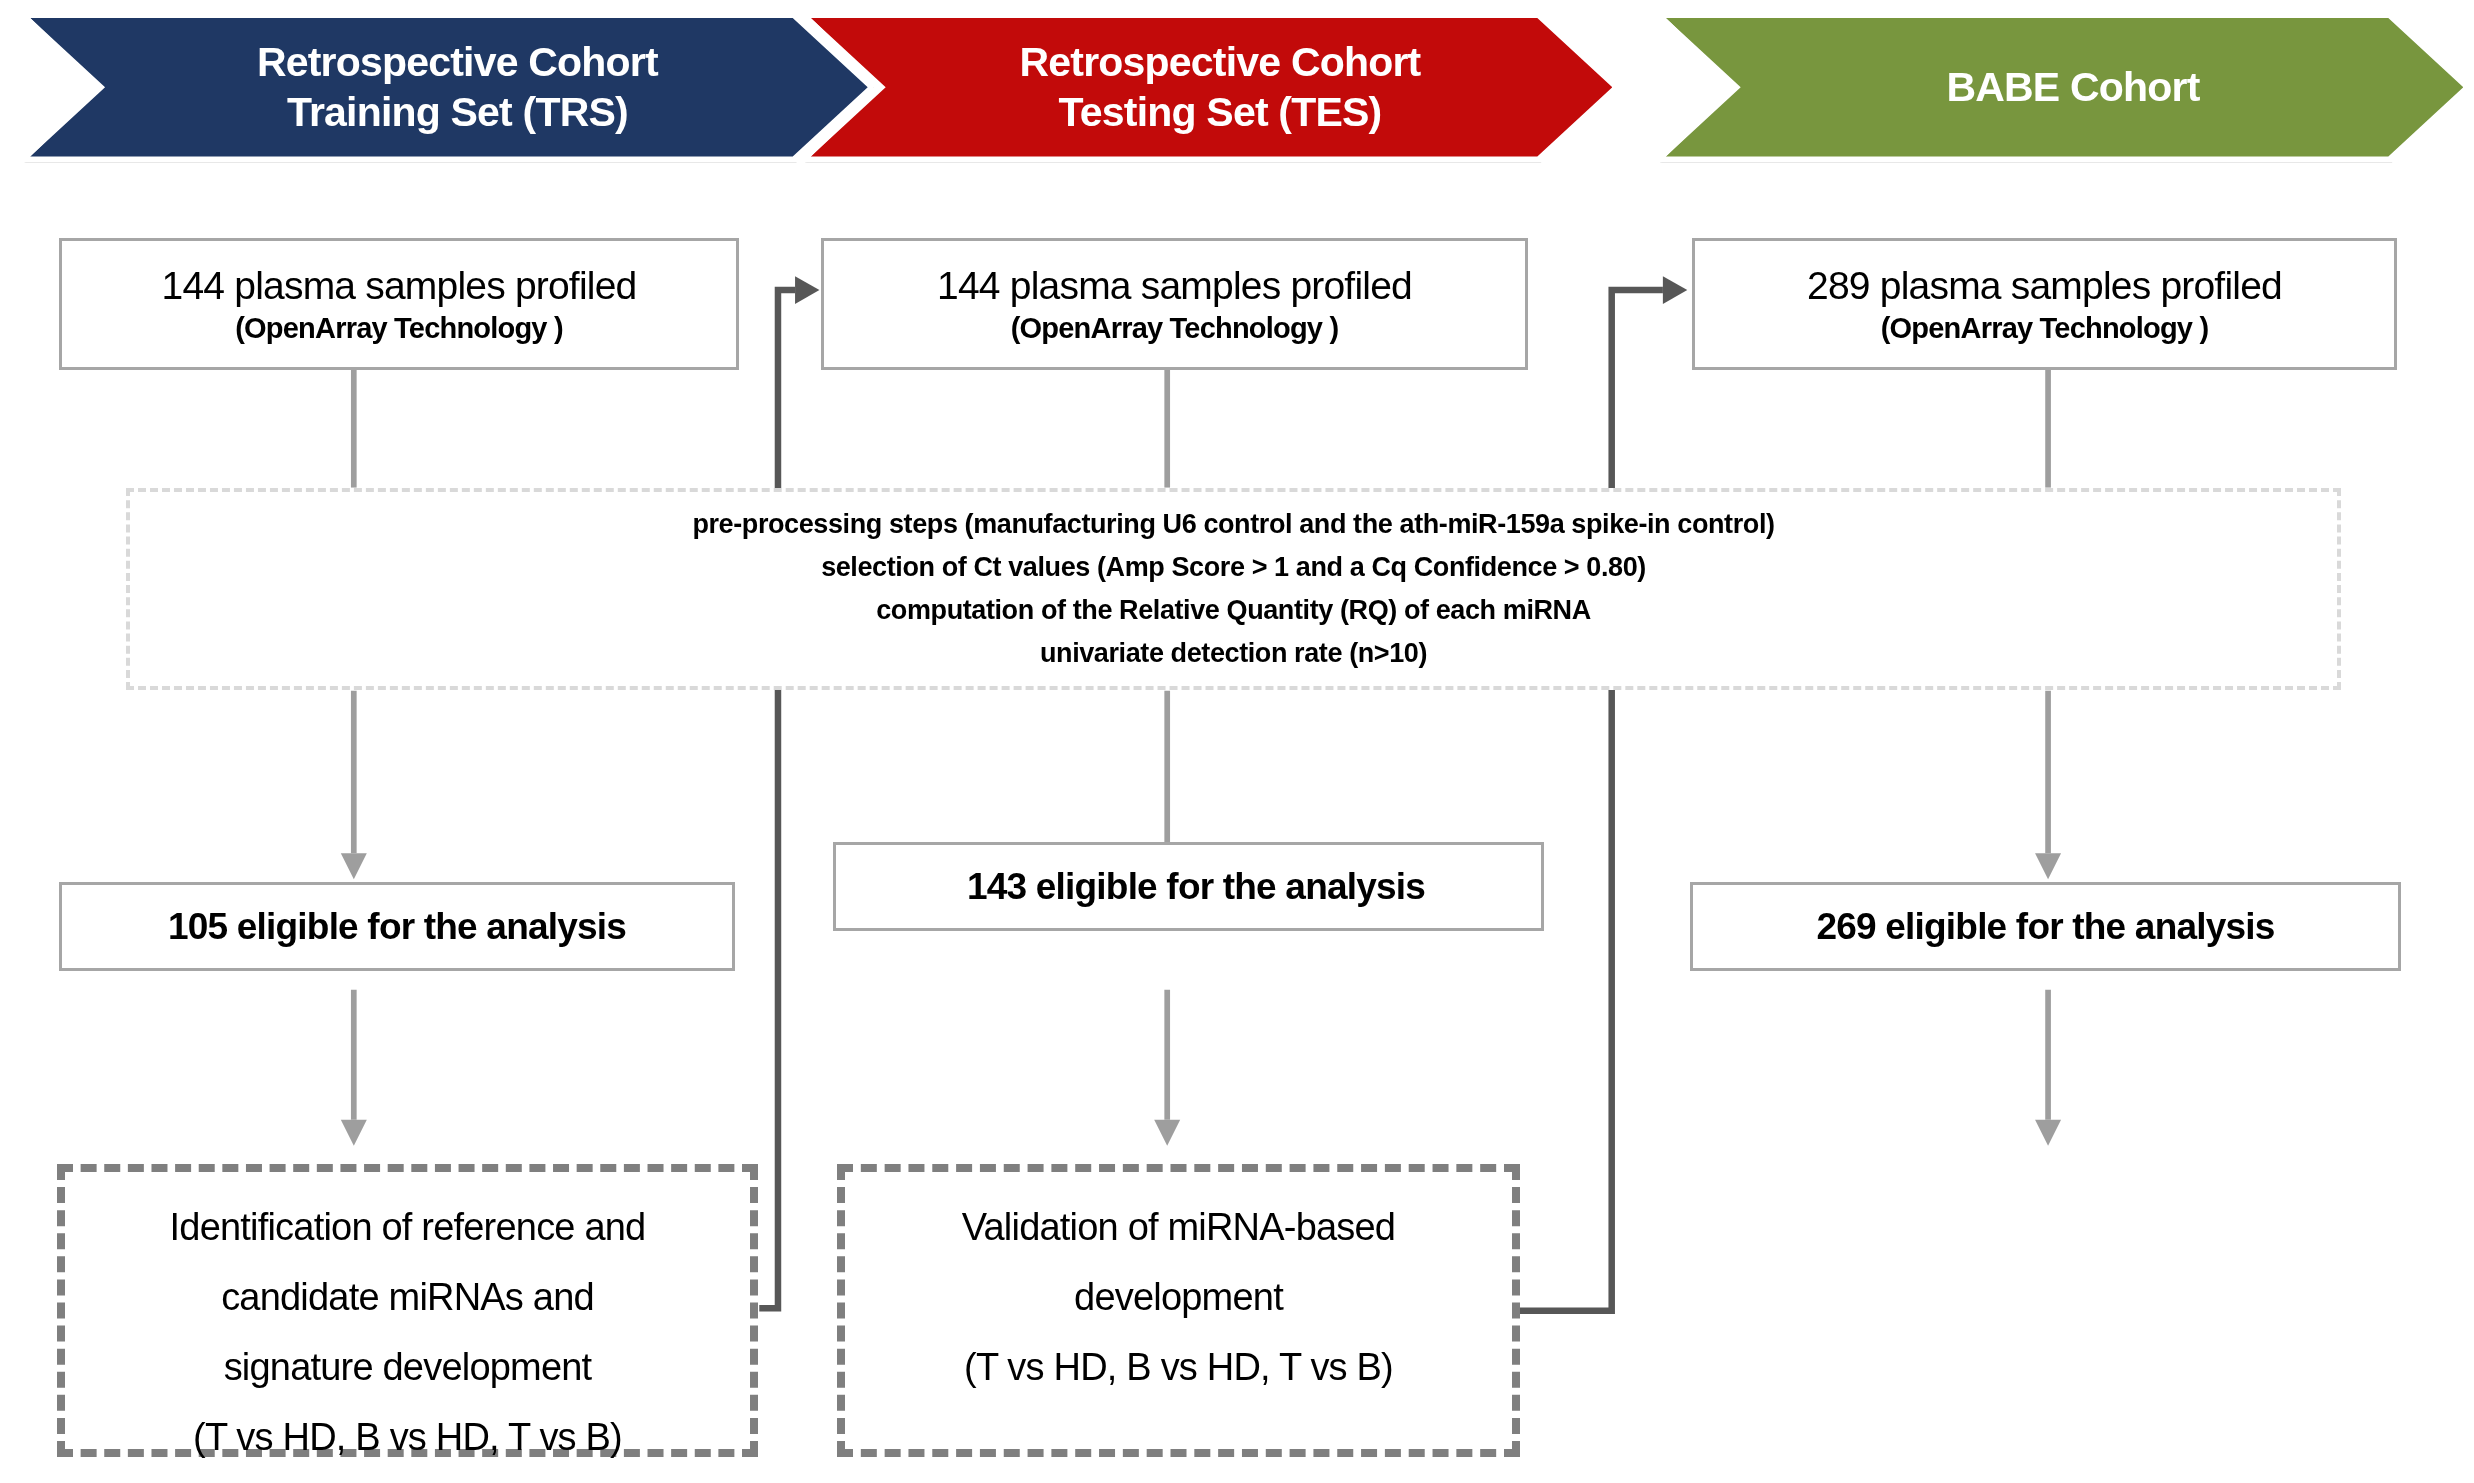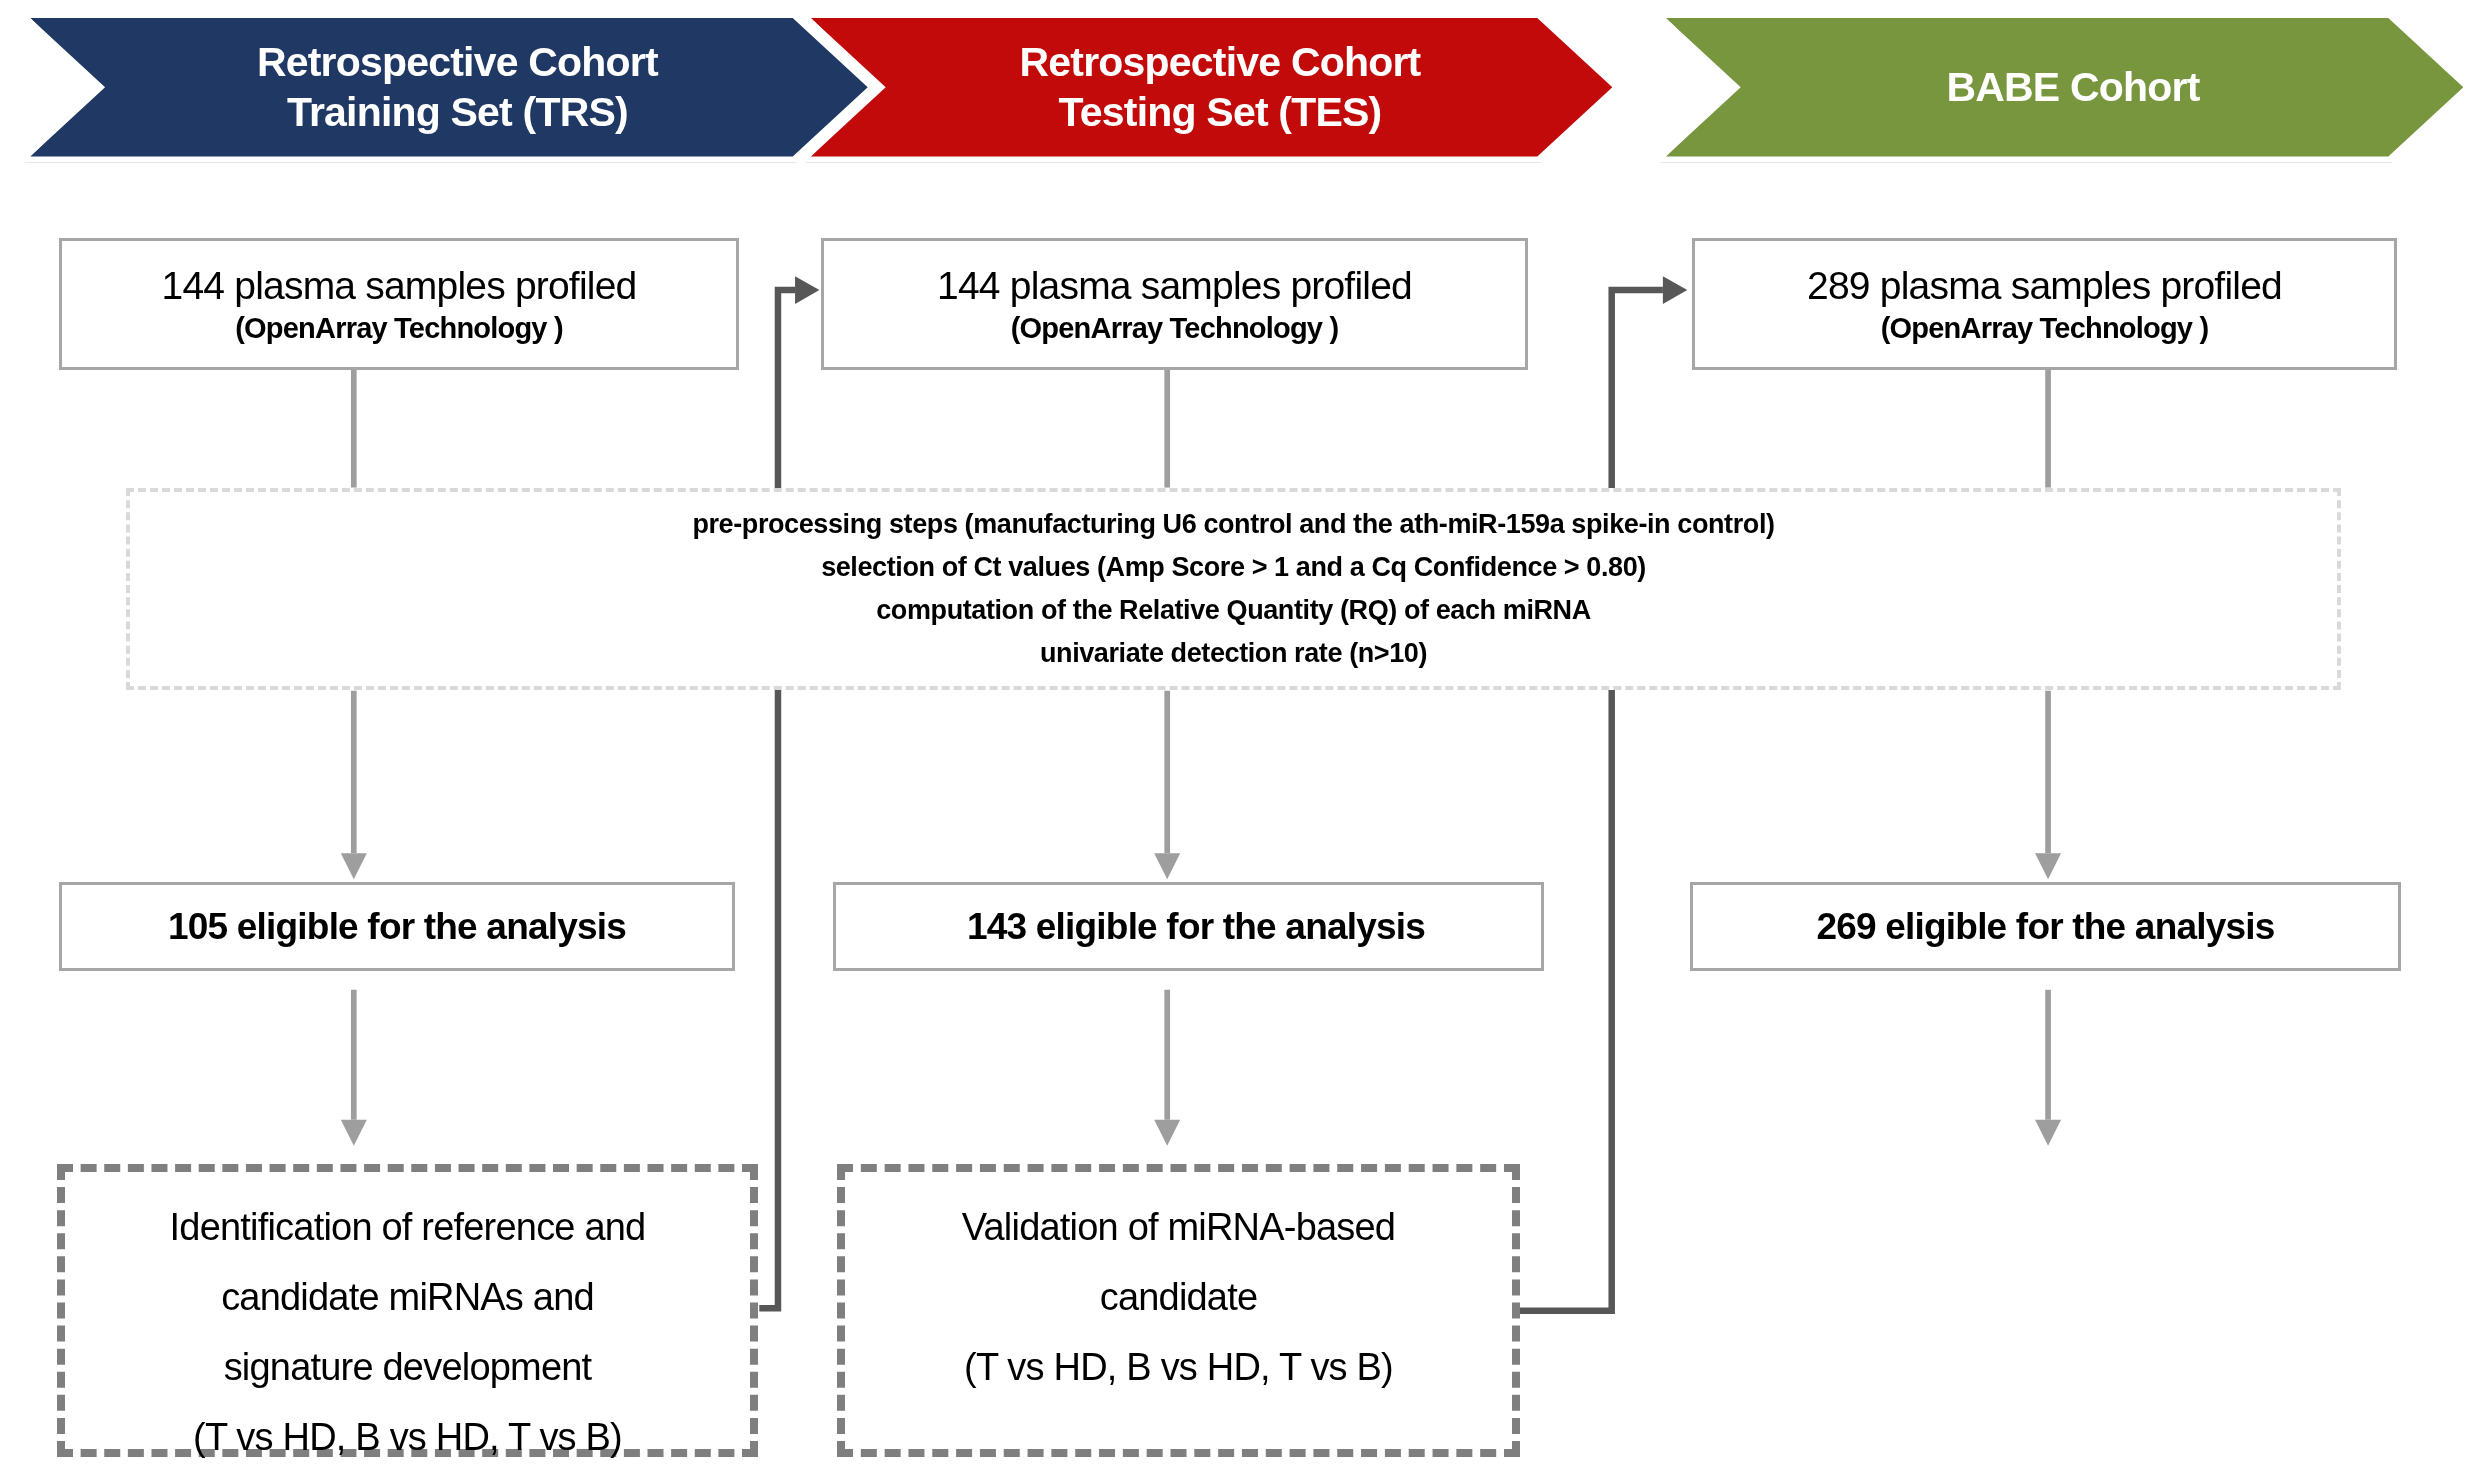--- a/index.html
+++ b/index.html
@@ -165,37 +165,37 @@
     <div class="preproc-line">pre-processing steps  (manufacturing U6 control and the ath-miR-159a spike-in control)</div>
     <div class="preproc-line">selection of Ct values (Amp Score &gt; 1 and a Cq Confidence &gt; 0.80)</div>
     <div class="preproc-line">computation of the Relative Quantity (RQ) of each miRNA</div>
     <div class="preproc-line">univariate detection rate  (n&gt;10)</div>
   </div>
 
   <div class="solid-box" style="left:59px; top:882px; width:676px; height:89px;">
     <div class="eligible-text">105 eligible for the analysis</div>
   </div>
 
-  <div class="solid-box" style="left:833px; top:882px; width:711px; height:89px;padding-left:15px;">
+  <div class="solid-box" style="left:833px; top:842px; width:711px; height:89px;padding-left:15px;">
     <div class="eligible-text">143 eligible for the analysis</div>
   </div>
 
   <div class="solid-box" style="left:1690px; top:882px; width:711px; height:89px;">
     <div class="eligible-text">269 eligible for the analysis</div>
   </div>
 
   <div class="outcome" style="left:57px; width:701px;">
     <div class="oline">Identification of reference and</div>
     <div class="oline">candidate miRNAs and</div>
     <div class="oline">signature development</div>
     <div class="oline">(T vs HD, B vs HD, T vs B)</div>
   </div>
 
   <div class="outcome" style="left:837px; width:683px;">
     <div class="oline">Validation of miRNA-based</div>
-    <div class="oline">candidate</div>
+    <div class="oline">development</div>
     <div class="oline">(T vs HD, B vs HD, T vs B)</div>
     <div class="oline"></div>
   </div>
 
 
 </div>
 
 
 </body></html>

